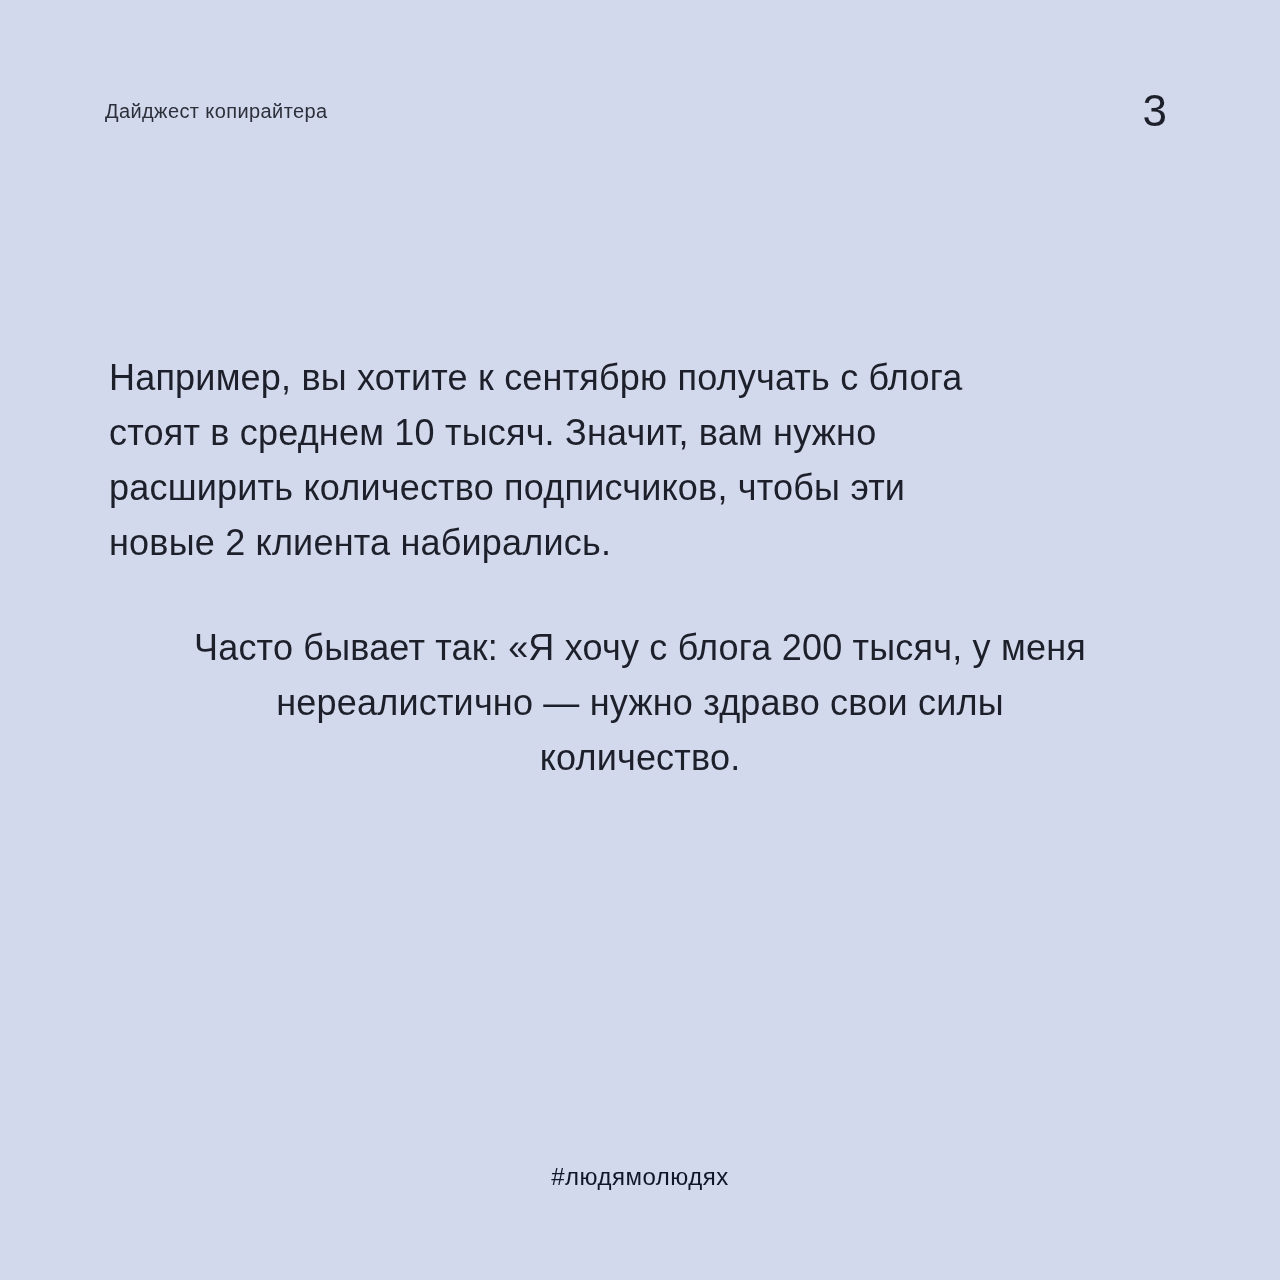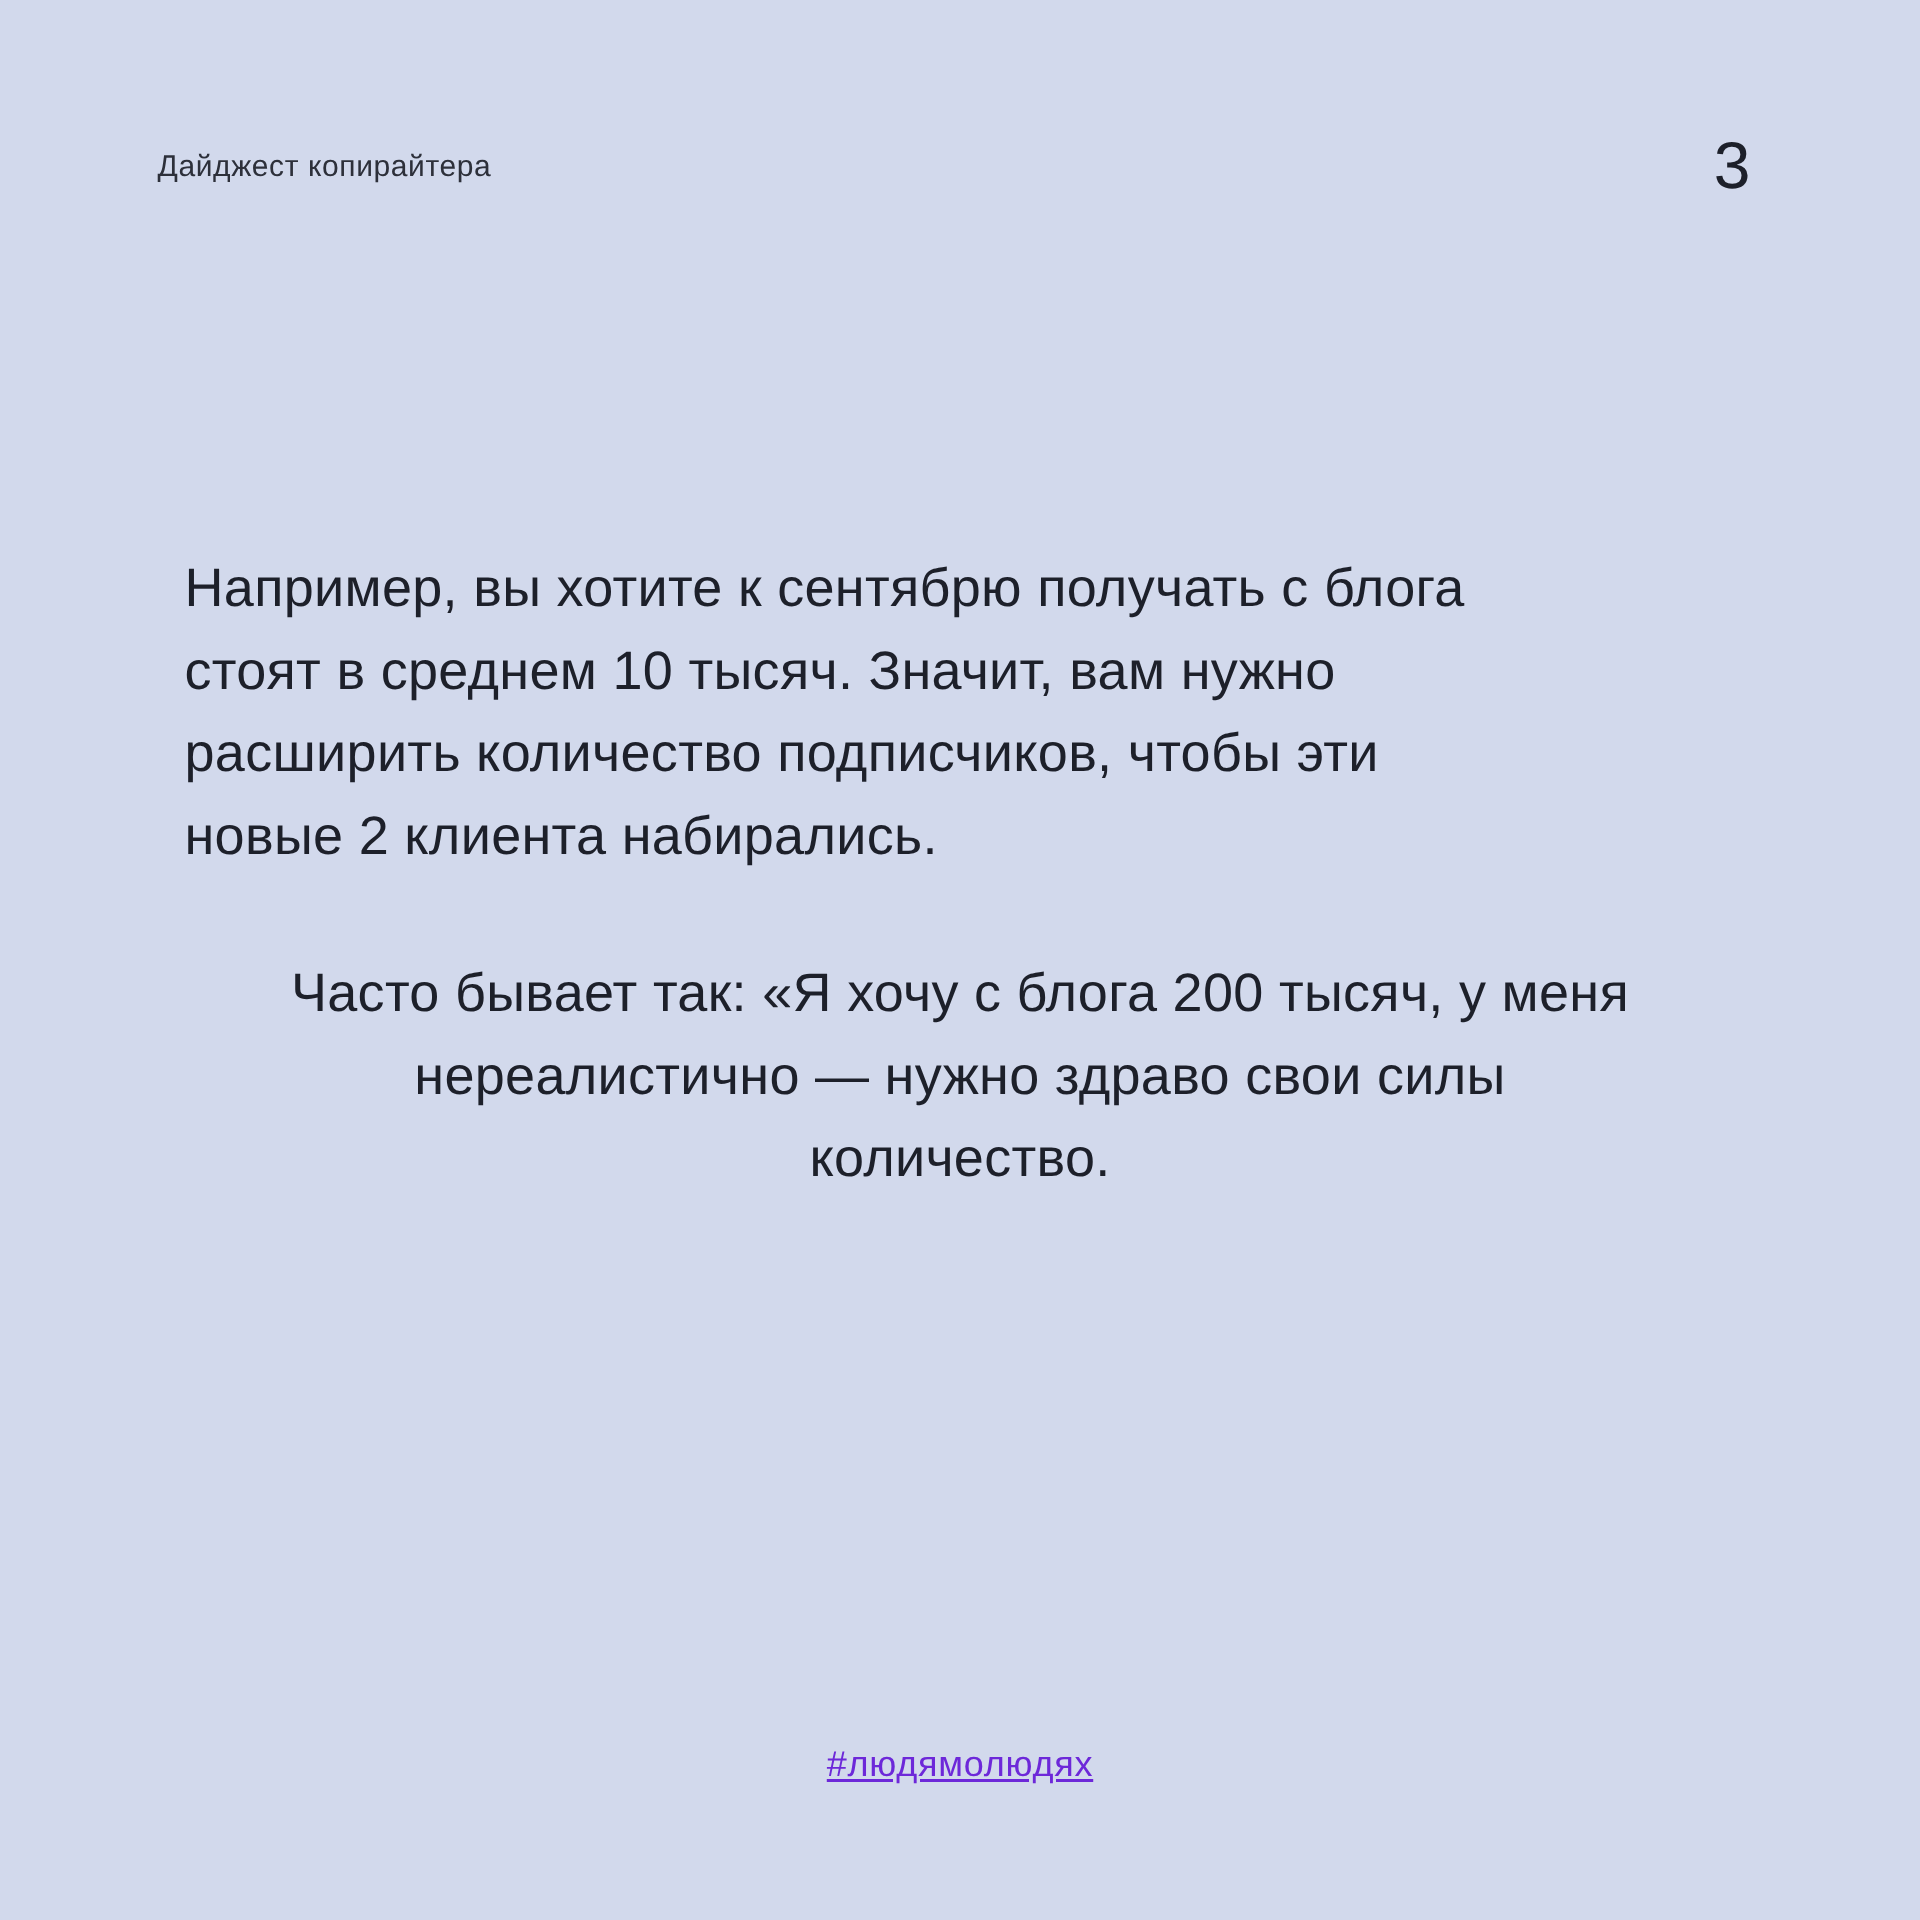--- a/index.html
+++ b/index.html
@@ -34,21 +34,21 @@
     color: #1d202a;
   }
   .body-text {
     position: absolute;
     left: 105px;
     top: 346px;
     width: 1070px;
     color: #1d202a;
   }
   .para {
-    margin: 18px;
+    margin: 4px;
   }
   .para + .para {
     margin-top: 50px;
     text-align: center;
   }
   .line {
     font-size: 36px;
     font-weight: 500;
     line-height: 55px;
     letter-spacing: 0.2px;
@@ -56,22 +56,21 @@
   }
   .footer-hashtag {
     position: absolute;
     left: 0;
     right: 0;
     top: 1163px;
     text-align: center;
     font-size: 24px;
     font-weight: 500;
     letter-spacing: 0.5px;
-    color: #6d28d9;
-    text-decoration: underline;
+    color: #0f172a;
   }
 </style>
 </head>
 <body>
 
 <div class="page">
 
   <div class="header-title">Дайджест копирайтера</div>
 
   <div class="page-number">3</div>

